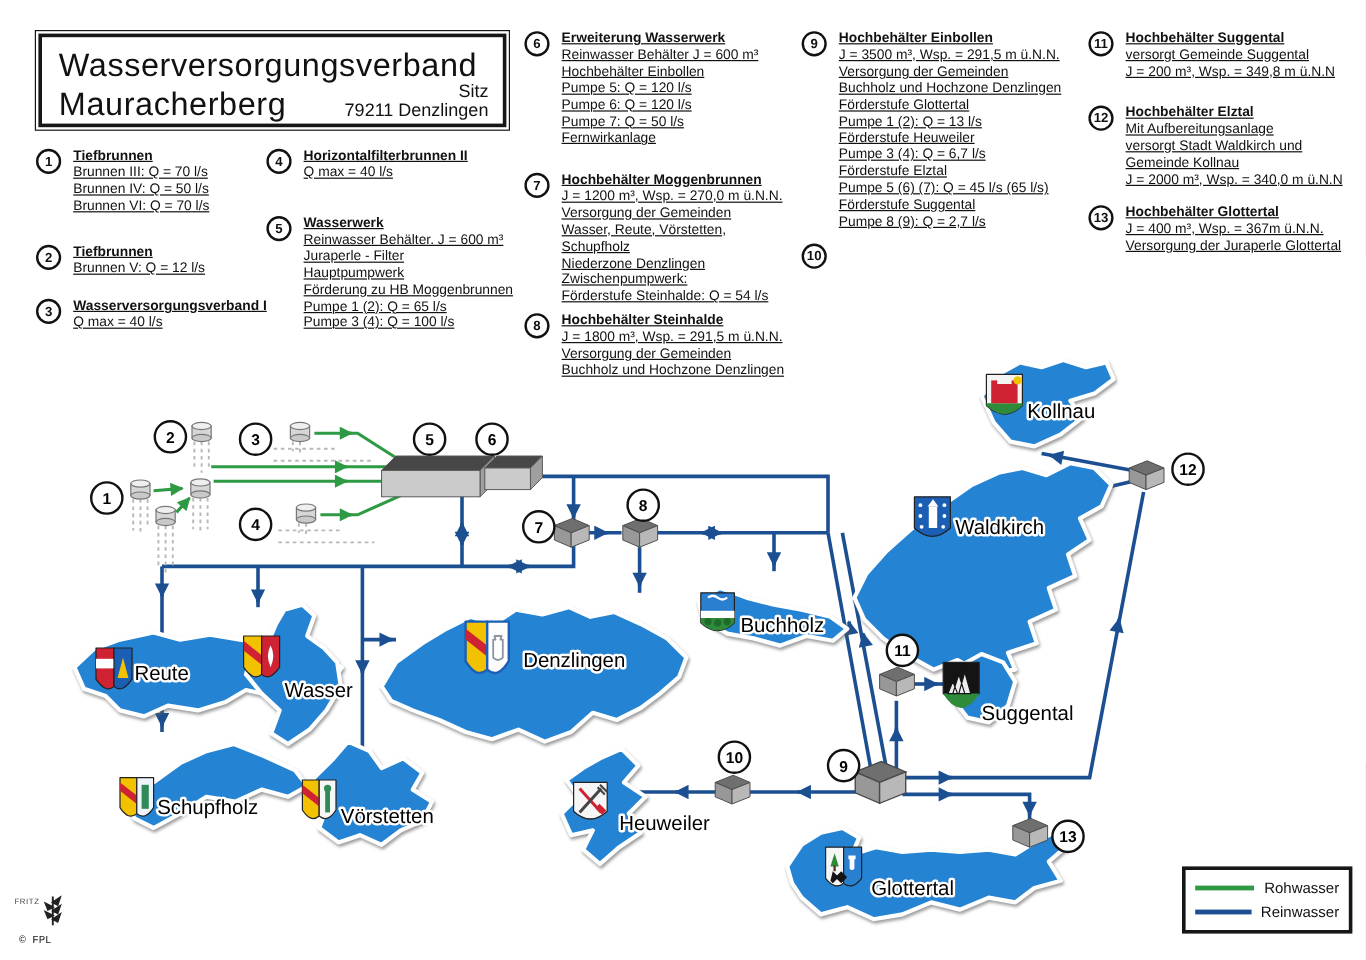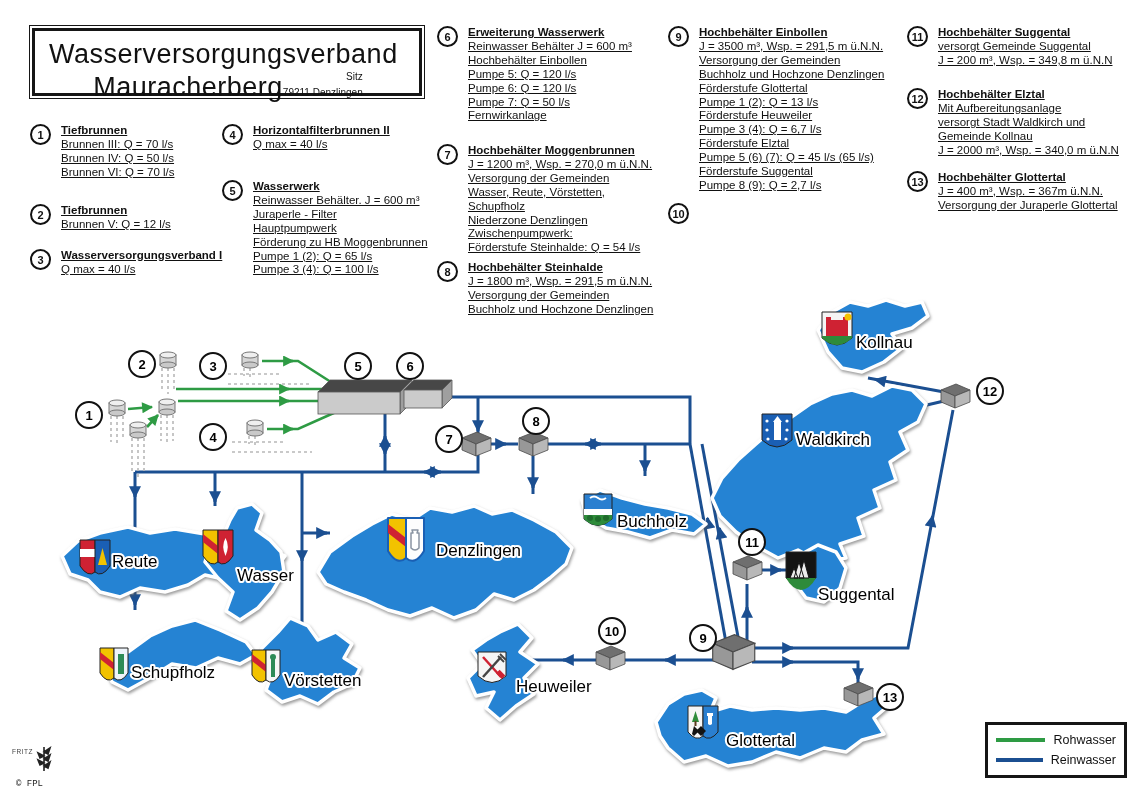--- a/index.html
+++ b/index.html
@@ -1,25 +1,25 @@
 <!DOCTYPE html>
 <html><head>
 <meta charset="utf-8">
 <style>
   html,body{margin:0;padding:0;background:#e9e9e9;}
   #canvas{position:relative;width:1138px;height:800px;background:#ffffff;overflow:hidden;
           font-family:"Liberation Sans","DejaVu Sans",sans-serif;color:#111;}
   
-  .titlebox{position:absolute;left:32px;top:28px;width:390px;height:68px;background:#fff;
+  .titlebox{position:absolute;left:32px;top:28px;width:390px;height:78px;background:#fff;
             border:3px solid #161616;box-shadow:0 0 0 2px #fff,0 0 0 3px #161616;
             padding:8px 12px 6px 14px;box-sizing:border-box;}
   .t1{font-size:27px;line-height:30px;letter-spacing:.5px;}
-  .trow{display:flex;justify-content:center;align-items:flex-end;}
+  .trow{display:flex;justify-content:space-between;align-items:flex-end;}
   .t2{font-size:27px;line-height:32px;letter-spacing:.5px;}
-  .sitz{text-align:right;font-size:10px;line-height:16px;padding-bottom:2px;}
+  .sitz{text-align:right;font-size:15px;line-height:16px;padding-bottom:2px;}
   
   .iblock{position:absolute;display:flex;gap:10px;align-items:flex-start;}
   .ic{width:17px;height:17px;border:2px solid #111;border-radius:50%;background:#fff;
       display:flex;align-items:center;justify-content:center;font-weight:bold;font-size:11px;
       flex:0 0 auto;margin-top:0px;}
   .itxt{font-size:11.5px;line-height:13.9px;white-space:nowrap;text-decoration:underline;}
   .ititle{font-weight:bold;}
   
   .legend{position:absolute;left:985px;top:722px;width:142px;height:56px;border:3px solid #161616;
           background:#fff;box-sizing:border-box;display:flex;flex-direction:column;justify-content:space-evenly;padding:2px 8px;}

